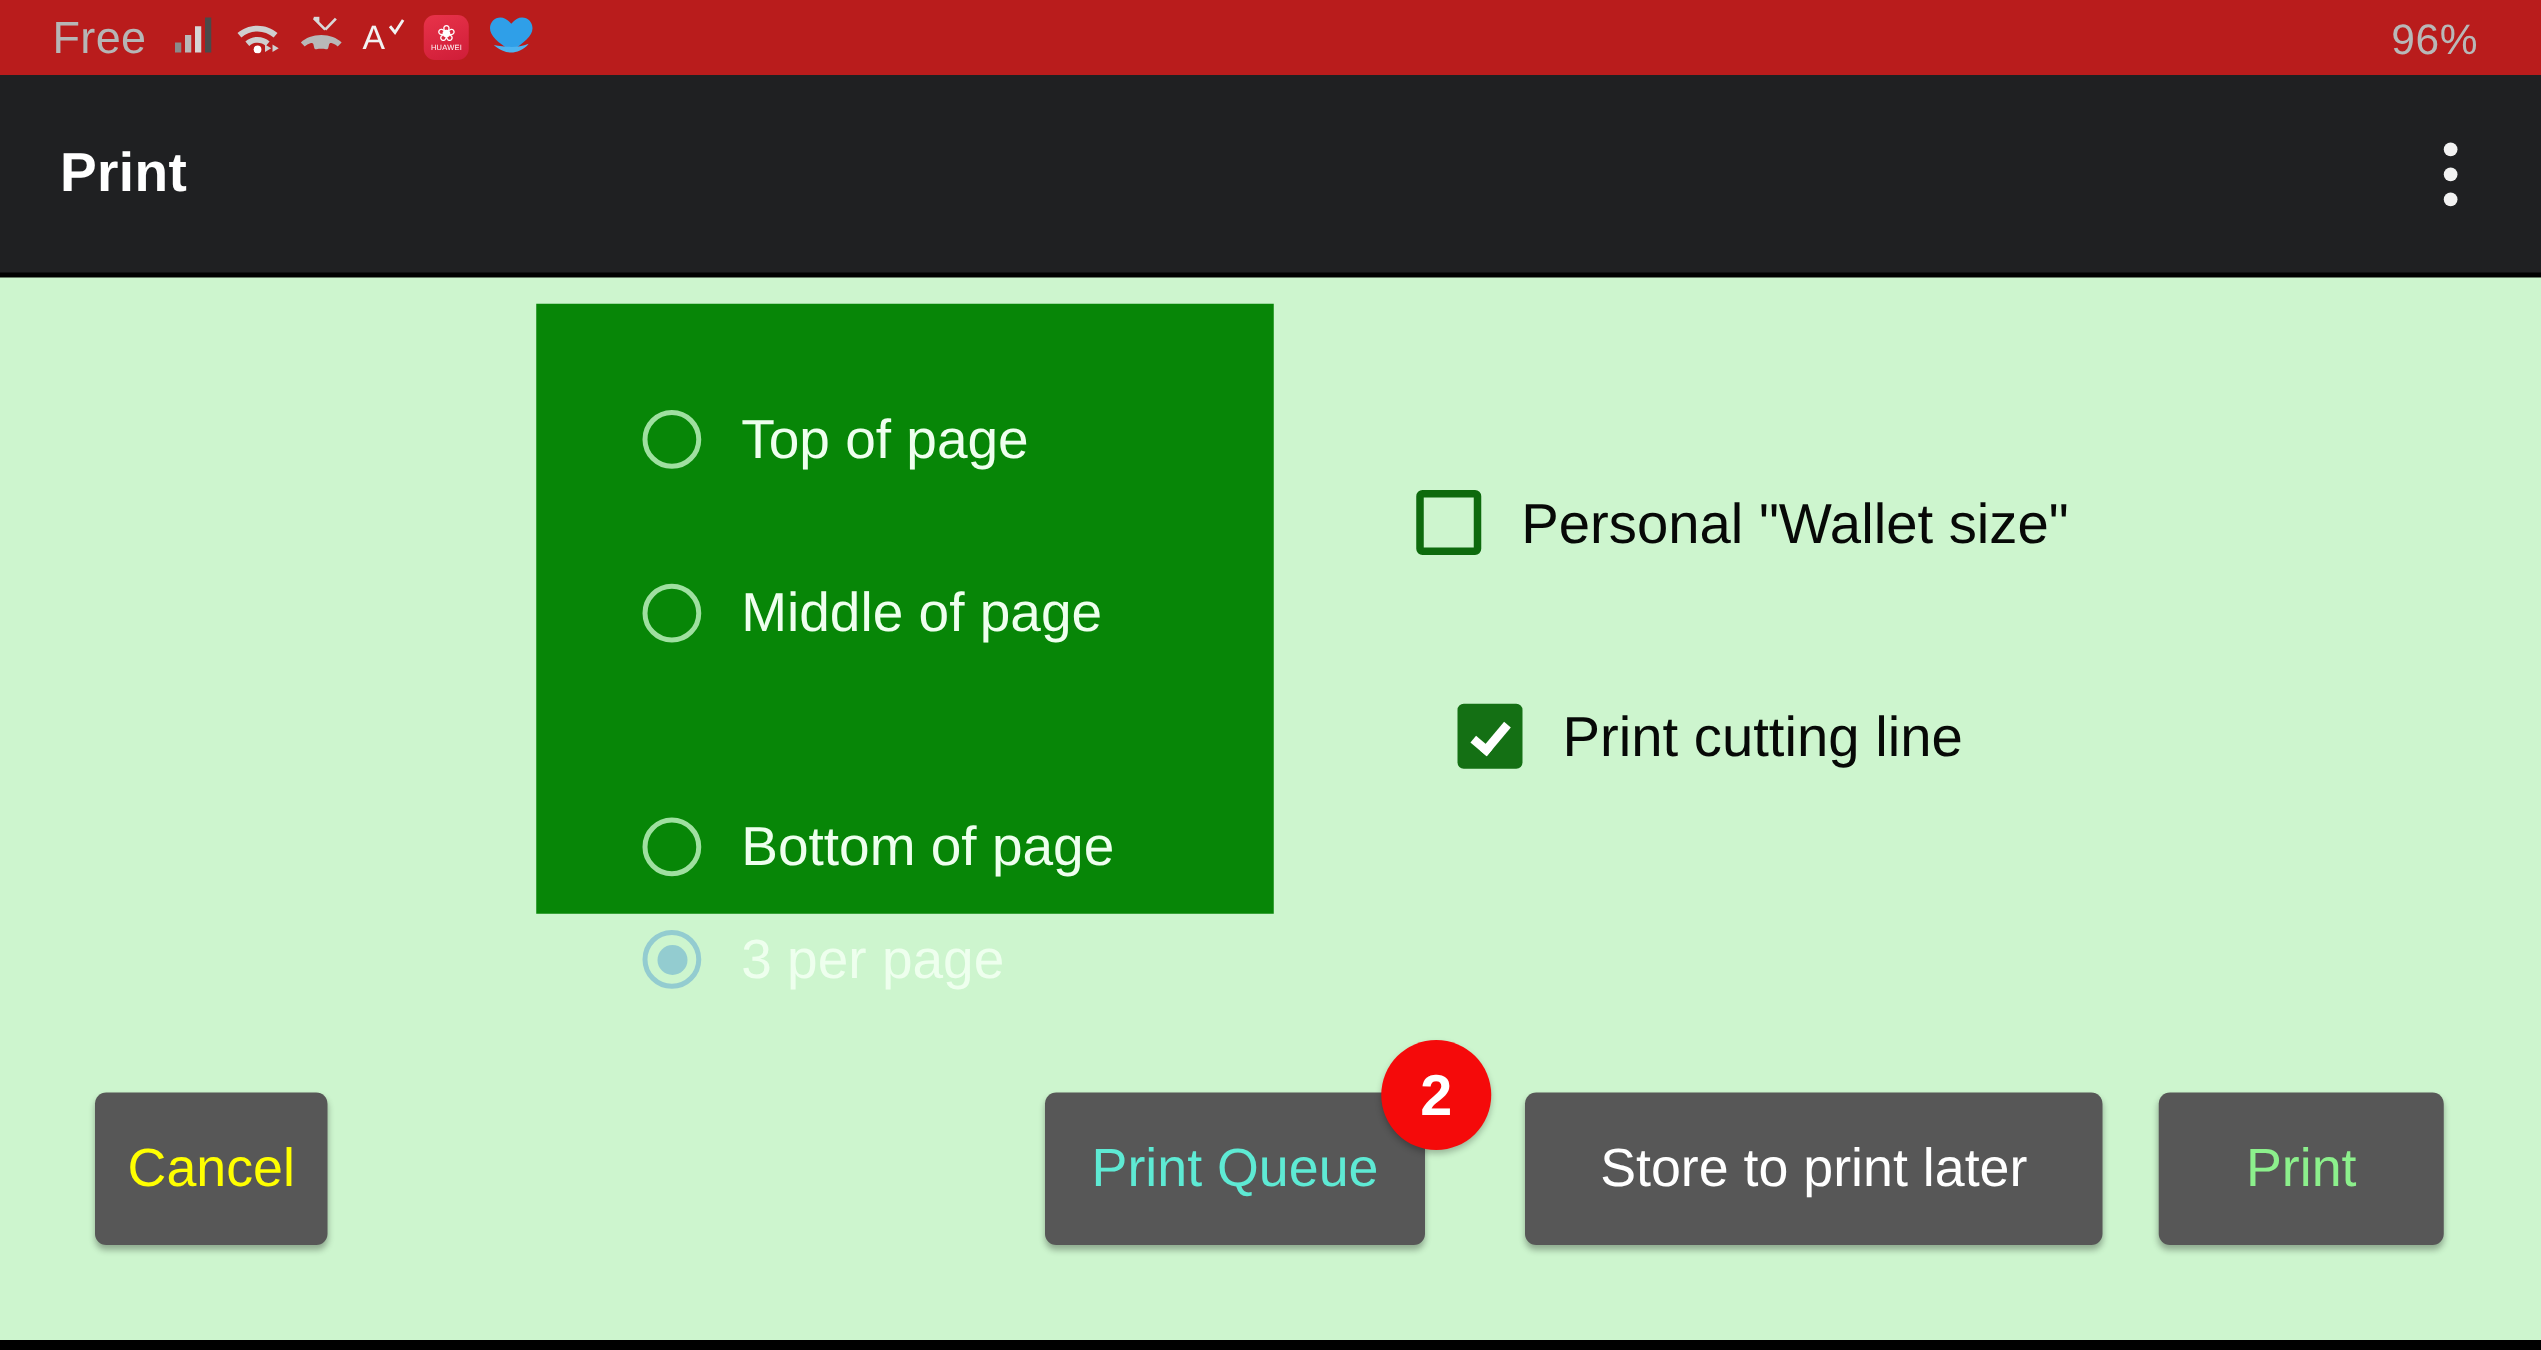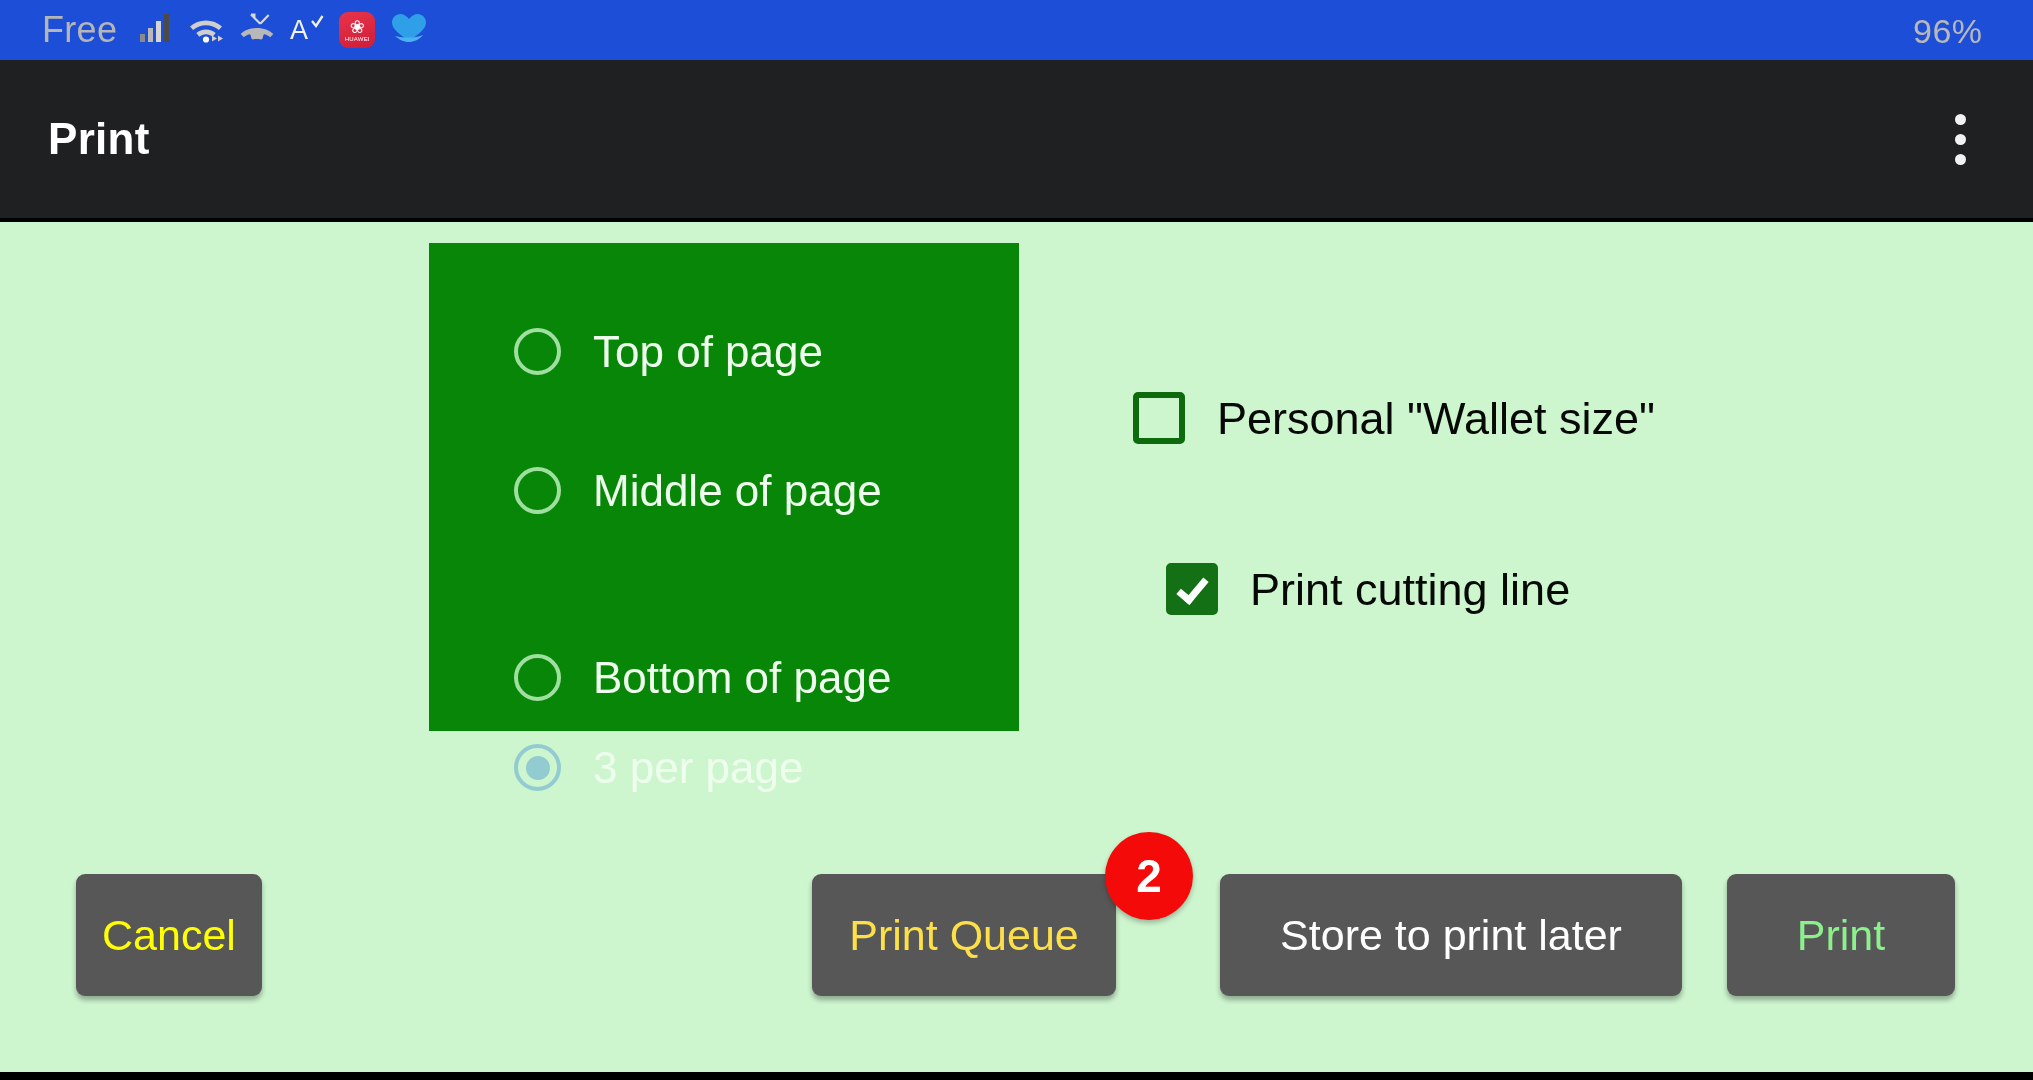--- a/index.html
+++ b/index.html
@@ -21,21 +21,21 @@
     background: #000000;
     overflow: hidden;
   }
 
   
   #status-bar {
     position: absolute;
     left: 0; top: 0;
     width: 2033px;
     height: 60px;
-    background: #1d4ed8;
+    background: #b91c1c;
     display: flex;
     align-items: center;
     box-sizing: border-box;
     padding: 0 34px 0 42px;
   }
   #status-left {
     display: flex;
     align-items: center;
     gap: 14px;
     flex: 0 0 auto;
@@ -241,21 +241,21 @@
     line-height: 1;
     display: flex;
     align-items: center;
     justify-content: center;
     cursor: pointer;
     padding: 0;
     white-space: nowrap;
   }
   #btn-cancel          { left: 76px;   top: 652px; width: 186px; color: #ffff00; }
   #btn-blank-checks    { left: 361px;  top: 652px; width: 419px; color: #7fe8f4; }
-  #btn-print-queue     { left: 812px;  top: 652px; width: 304px; color: #fde047; }
+  #btn-print-queue     { left: 836px;  top: 652px; width: 304px; color: #5eead4; }
   #btn-store-later     { left: 1220px; top: 652px; width: 462px; color: #ffffff; }
   #btn-print           { left: 1727px; top: 652px; width: 228px; color: #8cf08c; }
 
   #queue-badge {
     position: absolute;
     left: 1105px;
     top: 610px;
     width: 88px;
     height: 88px;
     border-radius: 50%;

